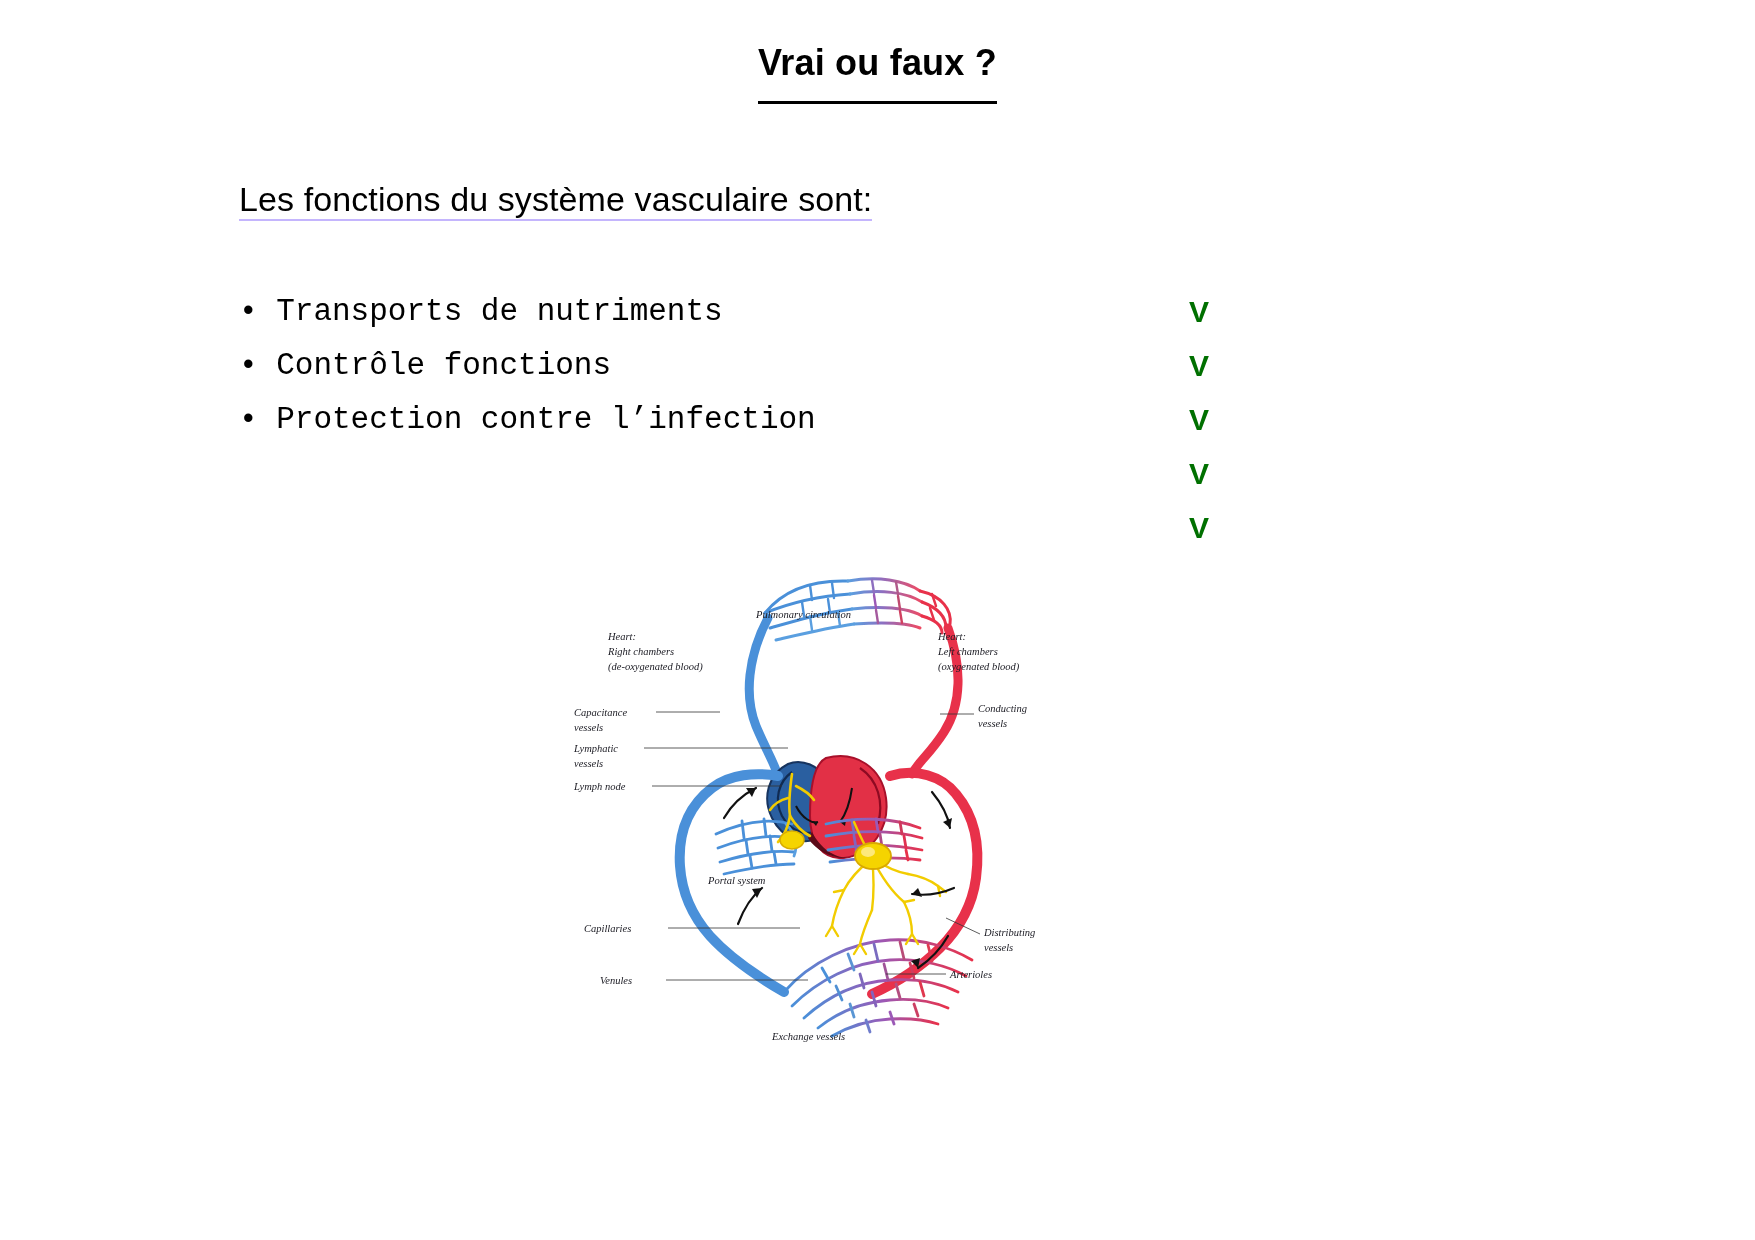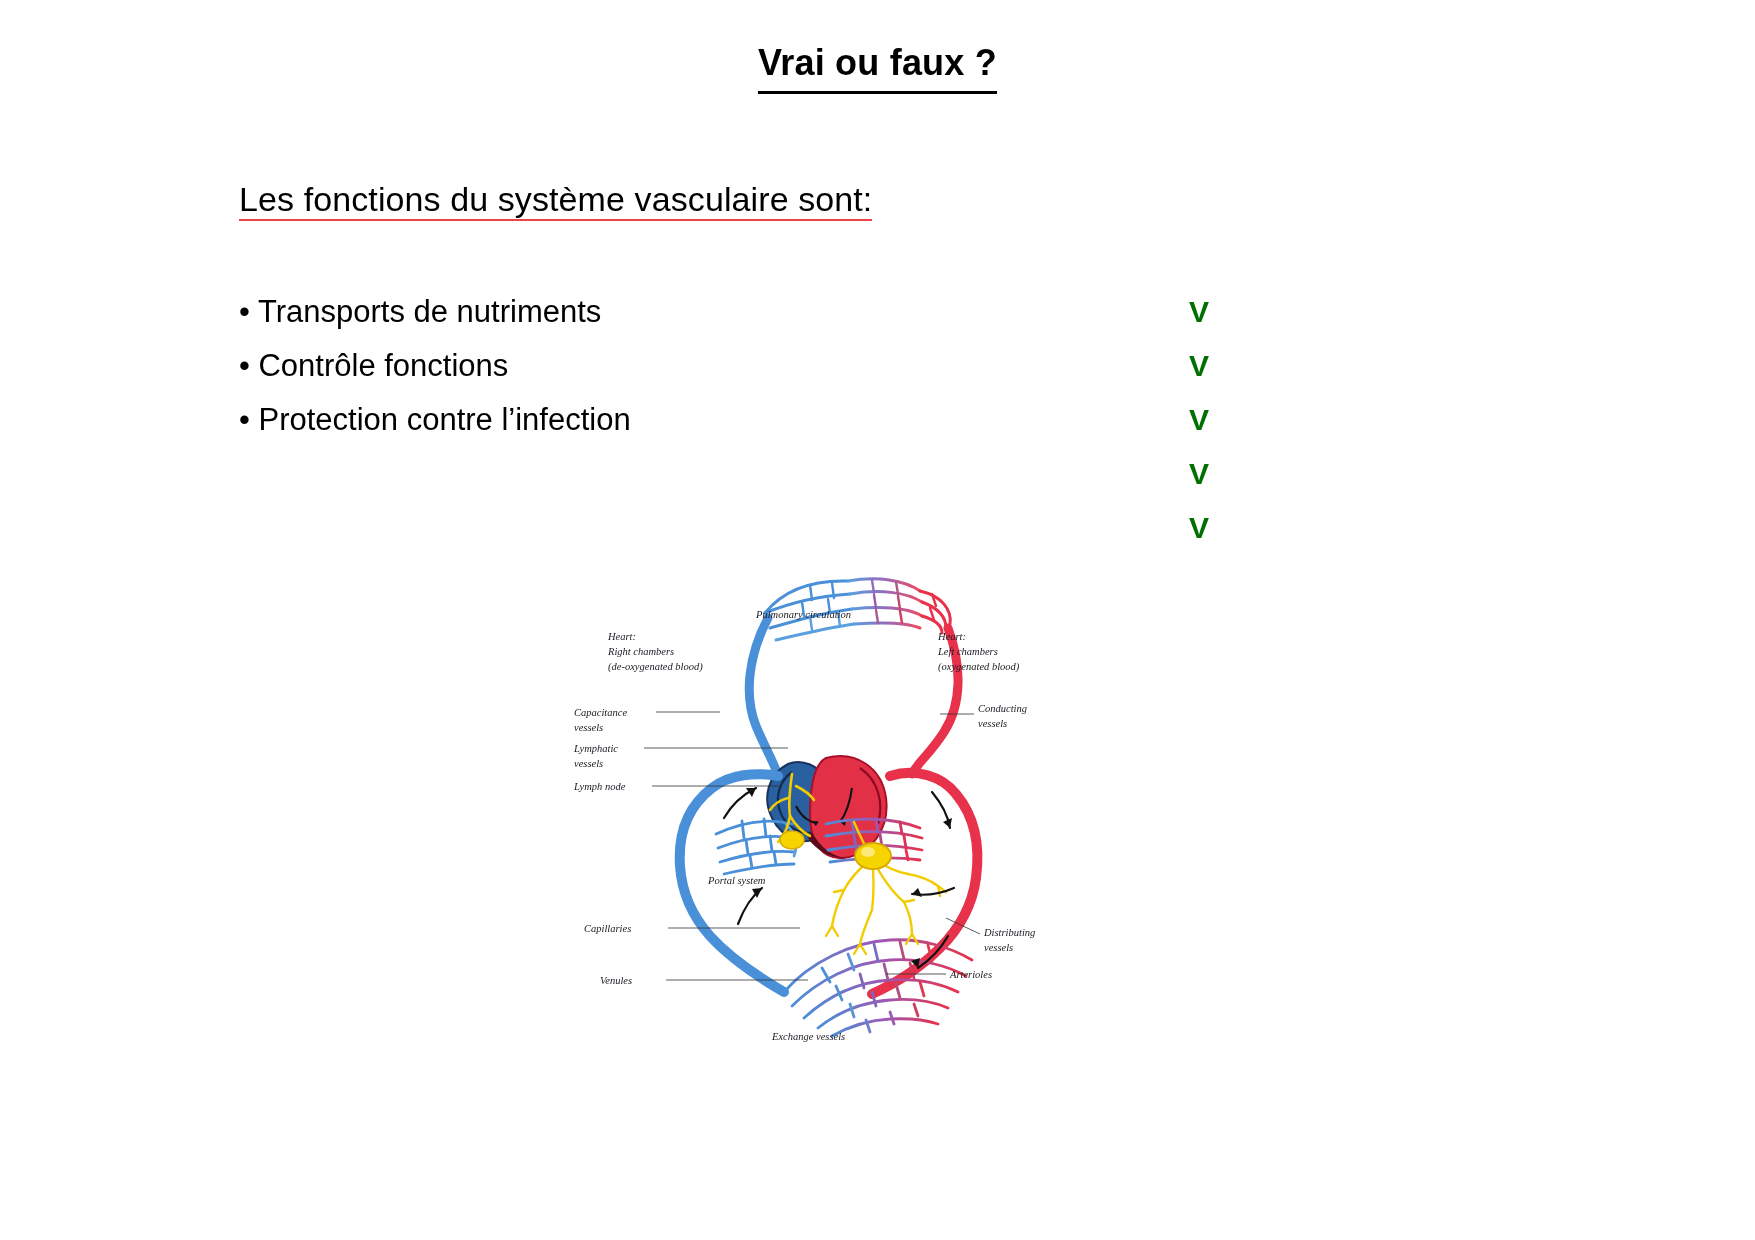--- a/index.html
+++ b/index.html
@@ -28,54 +28,55 @@
     top: 42px;
     left: 0;
     width: 100%;
     text-align: center;
     font-size: 36px;
     font-weight: bold;
     letter-spacing: 0.2px;
   }
   .title span {
     border-bottom: 3px solid #000;
-    padding-bottom: 8px;
+    padding-bottom: 18px;
   }
 
   
   .subtitle {
     position: absolute;
     top: 180px;
     left: 239px;
     font-size: 34px;
     font-weight: normal;
     letter-spacing: 0.1px;
   }
   .subtitle span {
-    border-bottom: 2px solid #ef4444;
+    border-bottom: 2px solid #c4b5fd;
     padding-bottom: 1px;
   }
 
   
   .bullets {
     position: absolute;
     top: 285px;
     left: 239px;
     width: 1260px;
   }
   .bullet-row {
     position: relative;
     height: 54px;
     display: flex;
     align-items: center;
   }
   .bullet-label {
     font-size: 31px;
     line-height: 1.1;
     white-space: nowrap;
+    font-family: Liberation Mono, monospace;
   }
   .bullet-mark {
     position: absolute;
     left: 950px;
     top: 0;
     height: 54px;
     display: flex;
     align-items: center;
     font-size: 30px;
     font-weight: bold;

